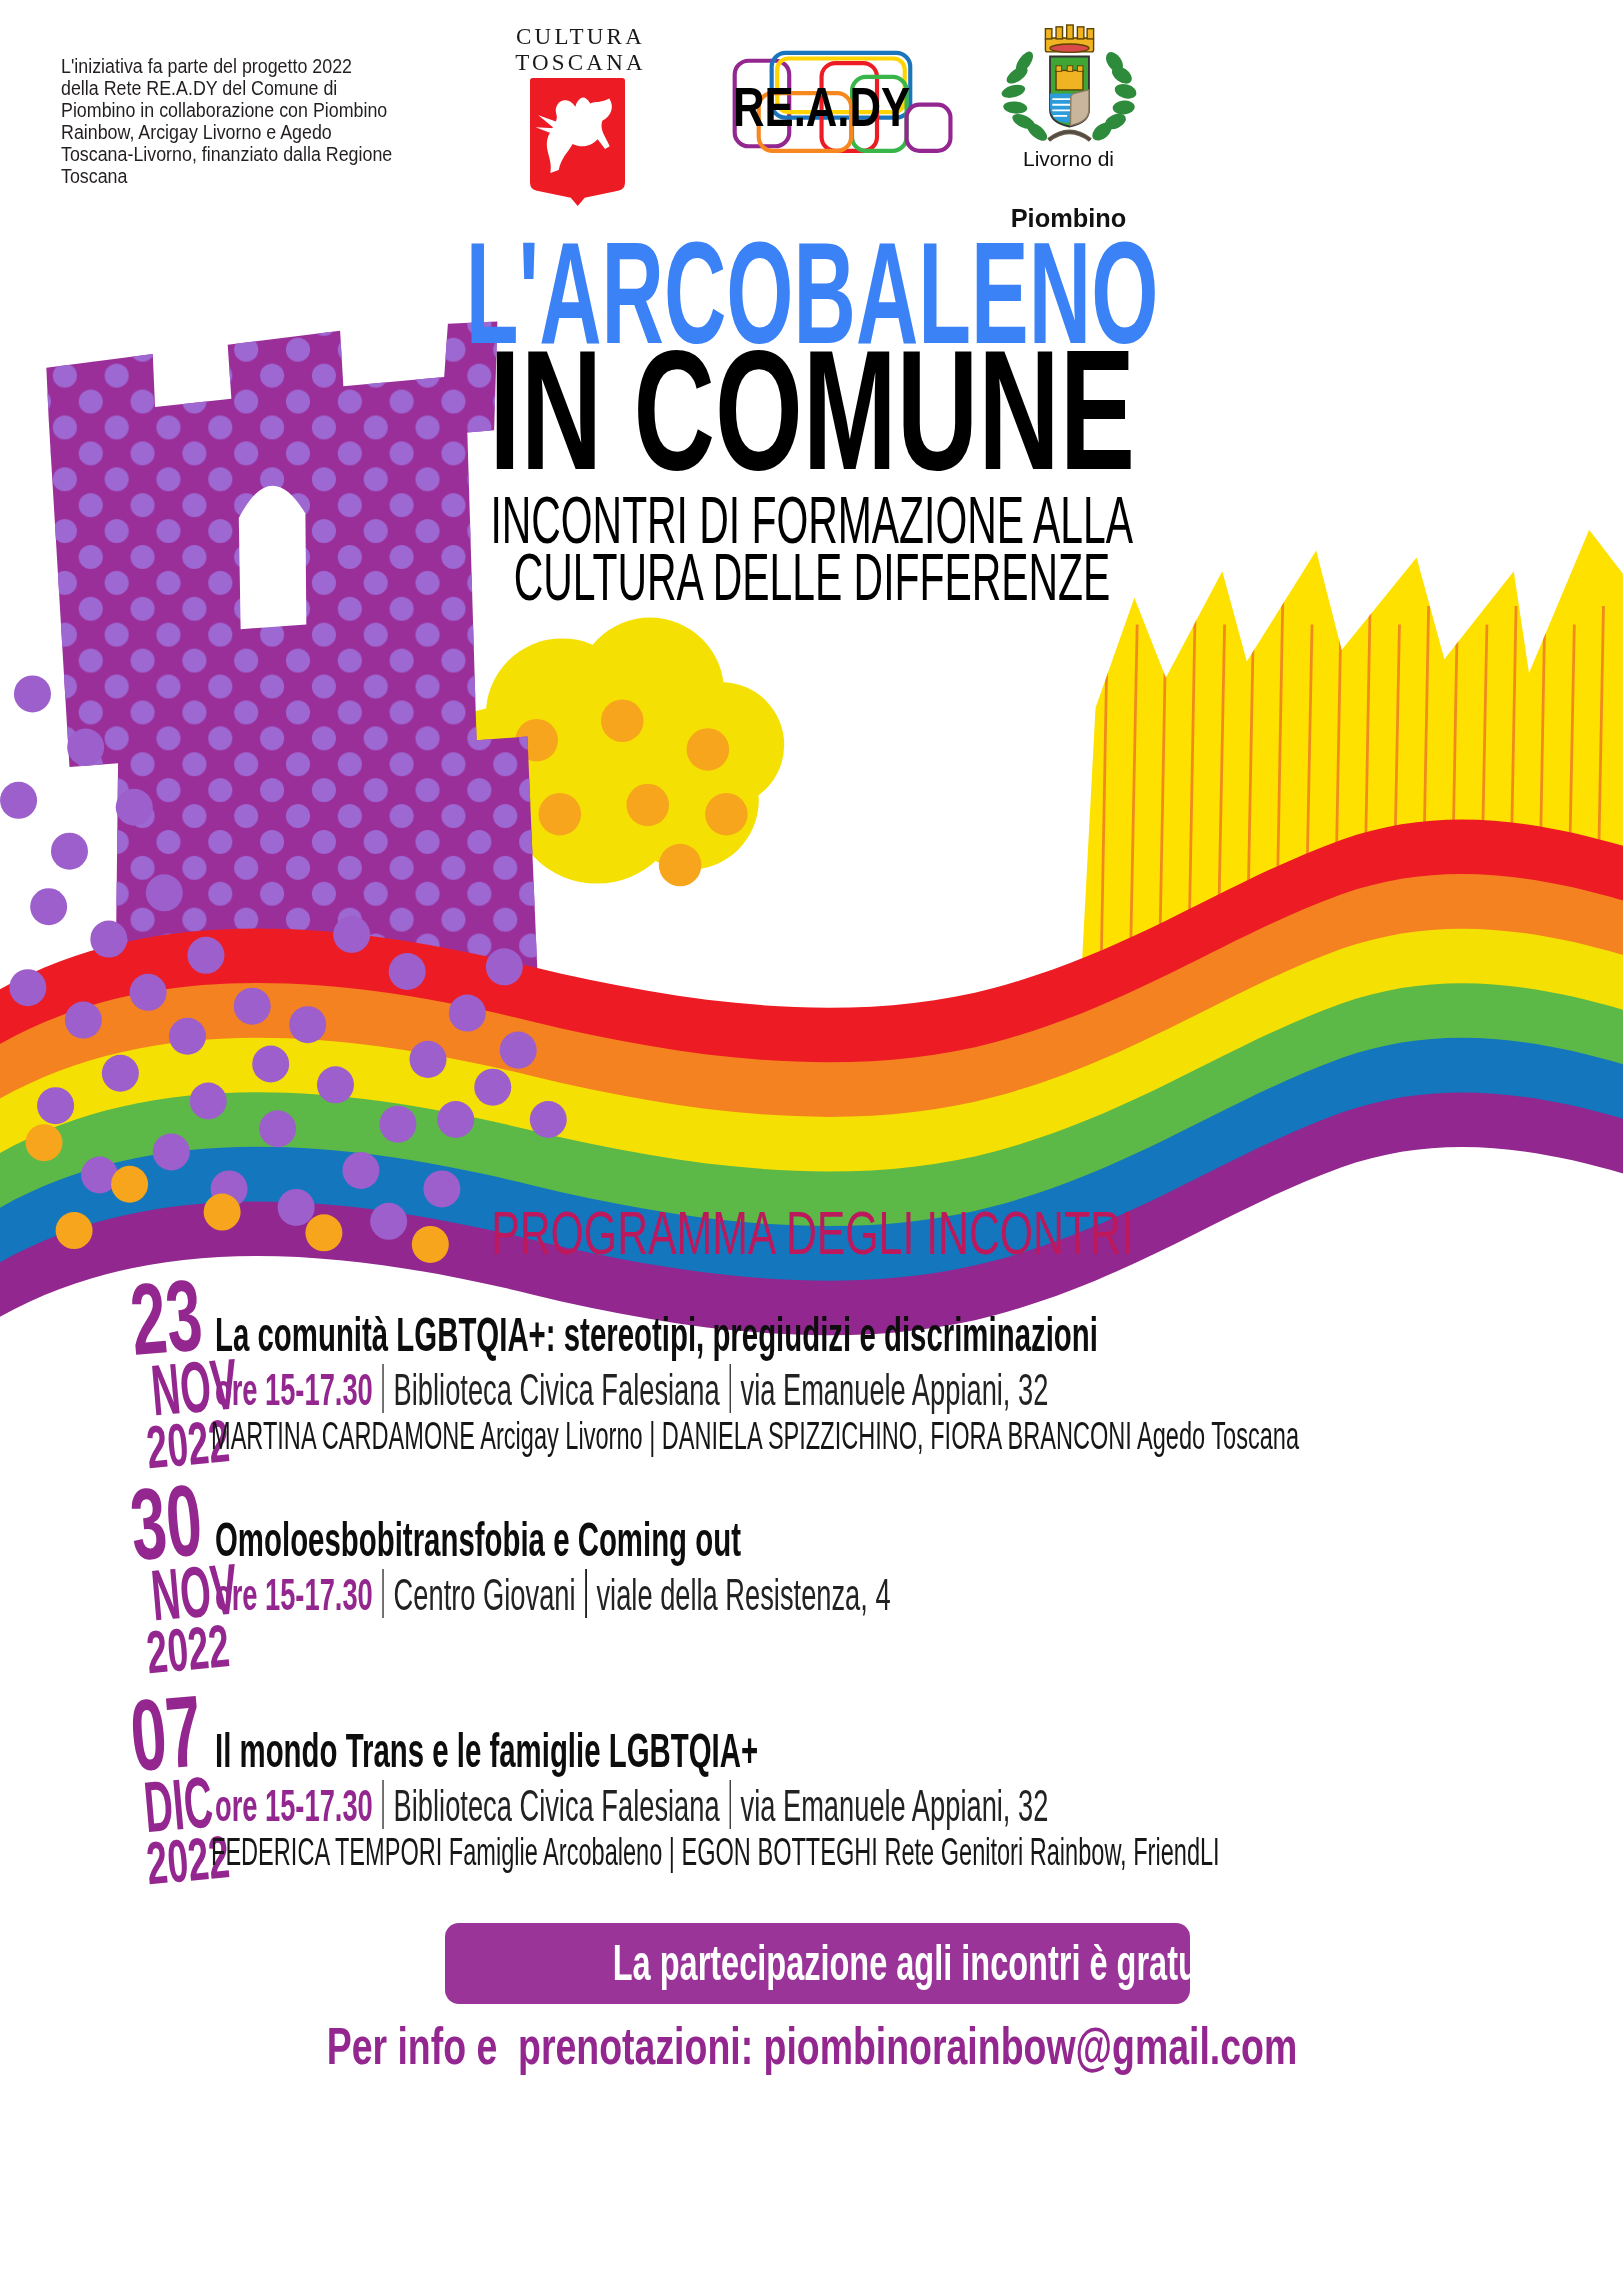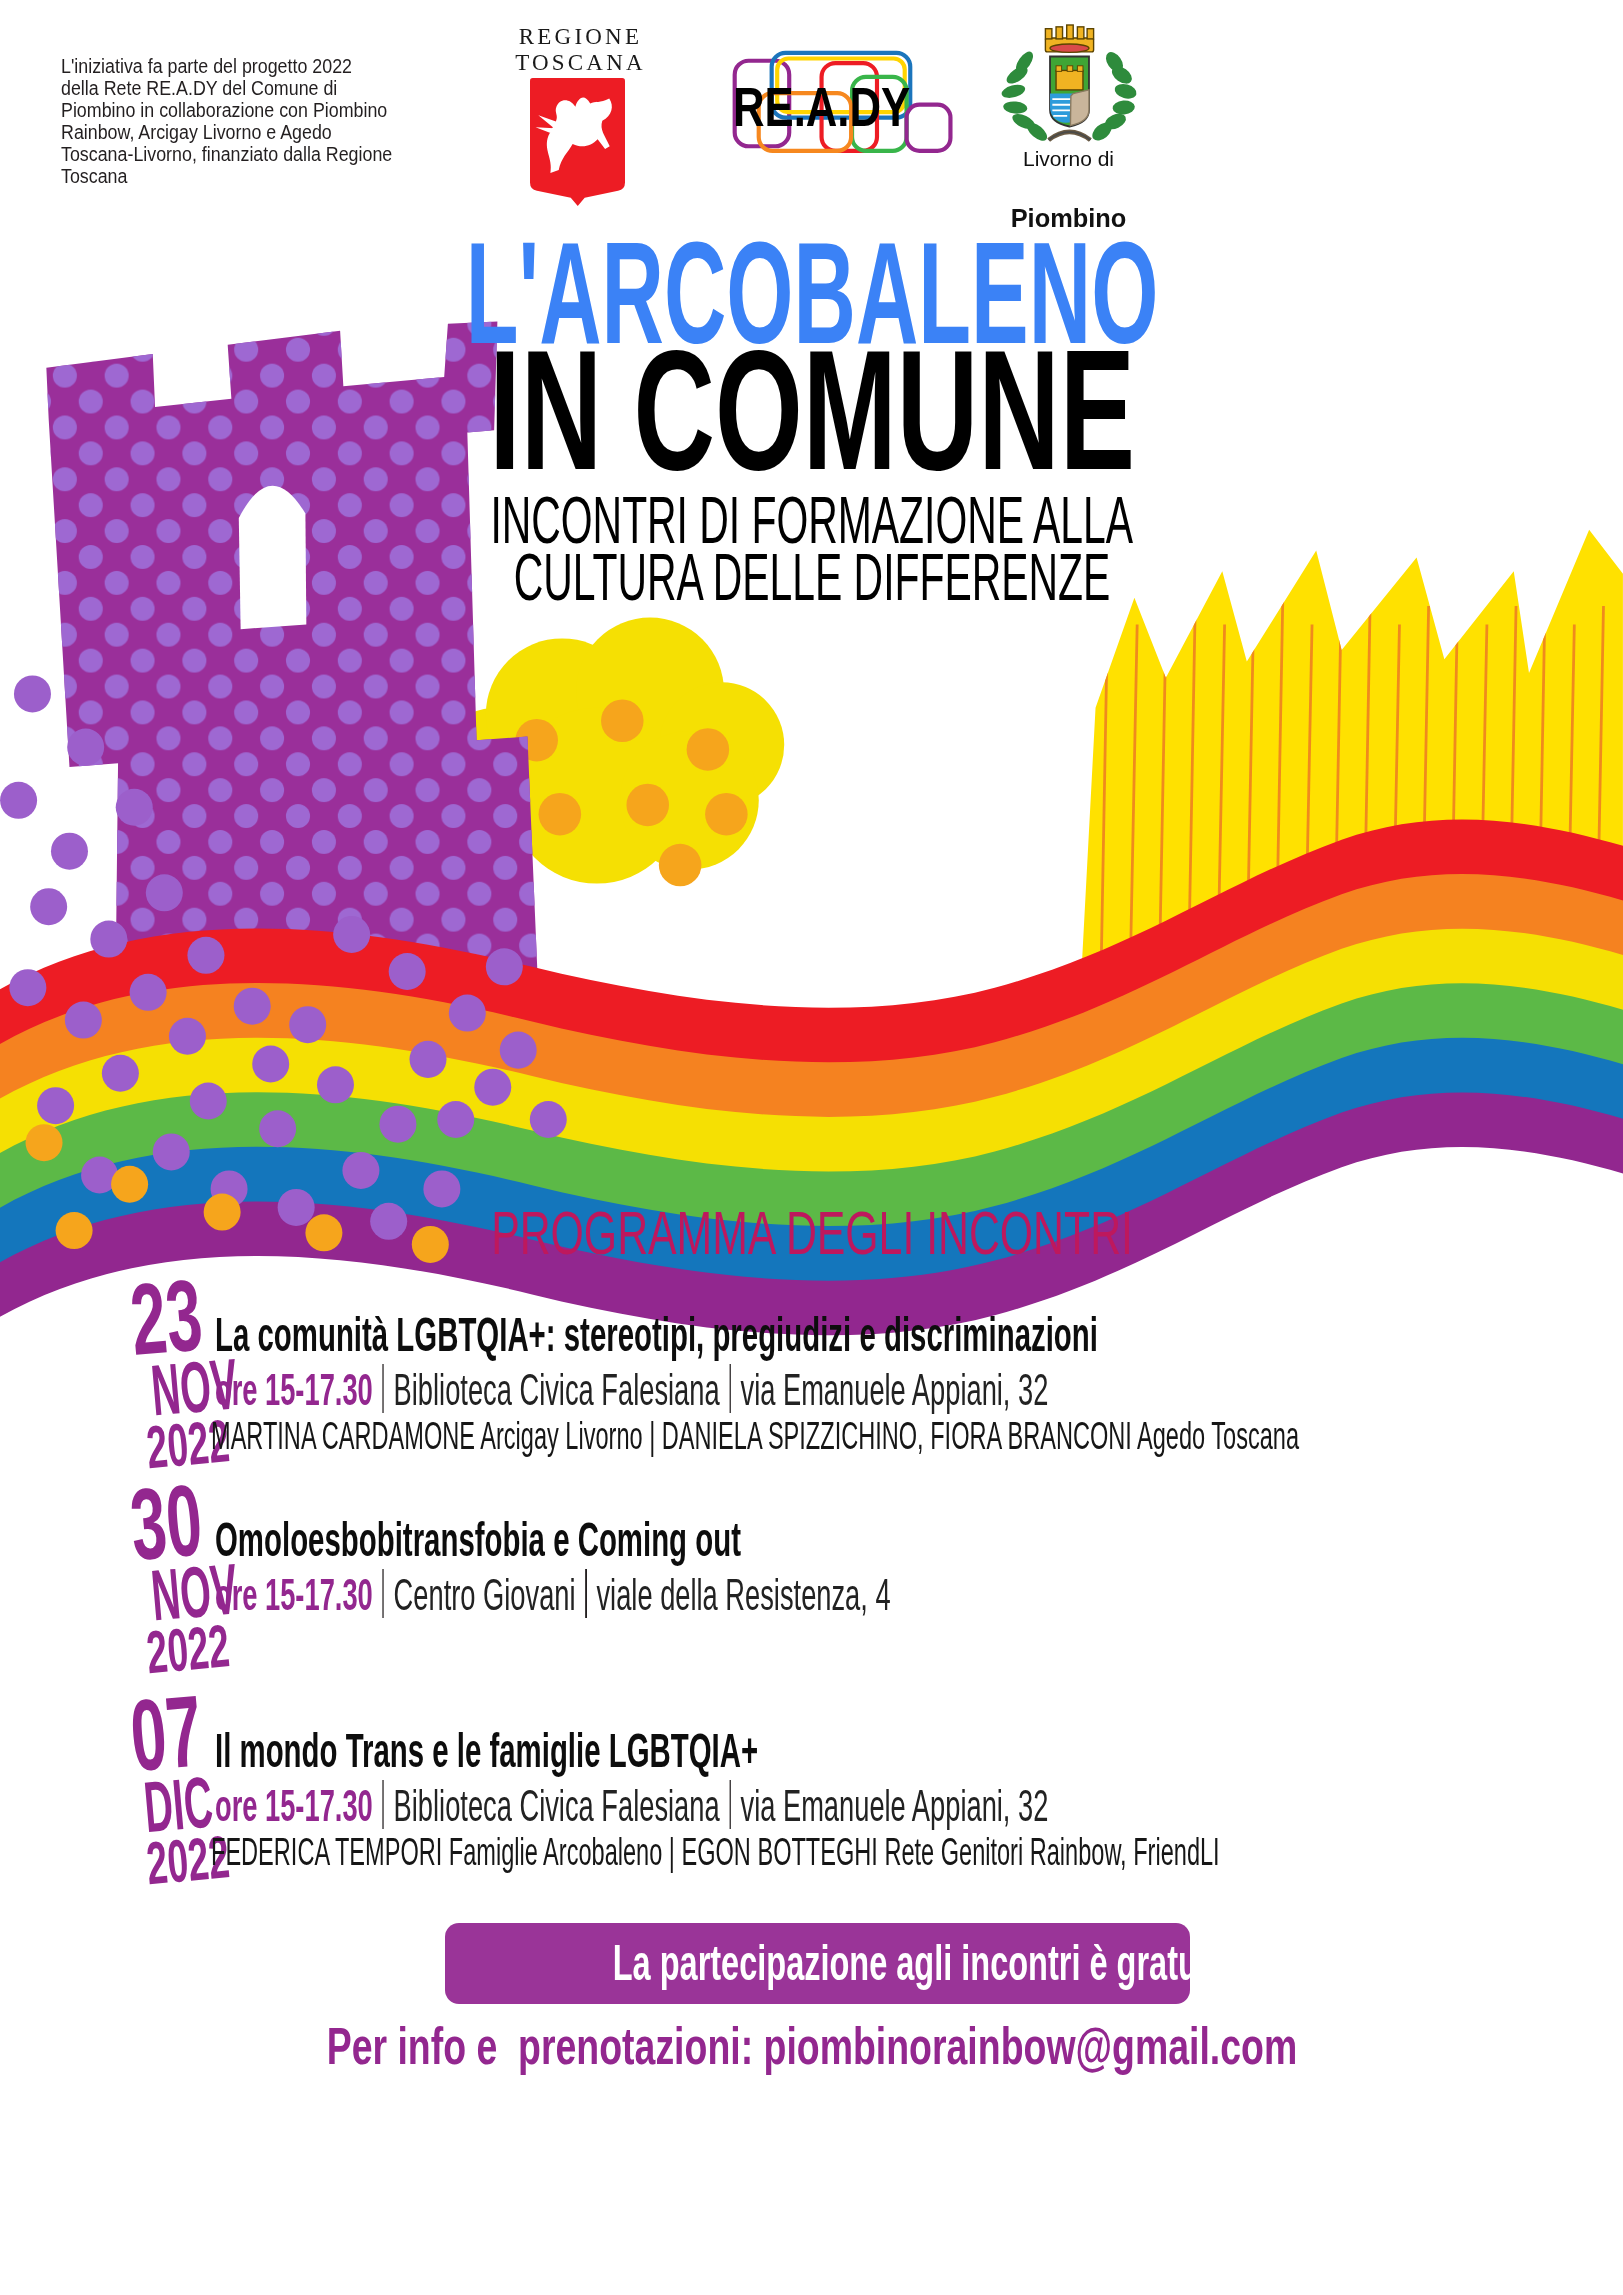--- a/index.html
+++ b/index.html
@@ -199,21 +199,21 @@
   </svg>
 
   <div class="txt credits"><span class="cx">L'iniziativa fa parte del progetto 2022
 della Rete RE.A.DY del Comune di
 Piombino in collaborazione con Piombino
 Rainbow, Arcigay Livorno e Agedo
 Toscana-Livorno, finanziato dalla Regione
 Toscana</span></div>
 
   <div class="txt rt-name">
-    <div>REGIONE</div>
+    <div>CULTURA</div>
     <div>TOSCANA</div>
   </div>
   <svg class="abs" style="left:530px;top:78px;z-index:2" width="95" height="130" viewBox="0 0 205 280">
     <path d="M0,6 Q0,0 6,0 L199,0 Q205,0 205,6 L205,225 Q205,240 190,243 L118,258 L103,276 L88,258 L15,243 Q0,240 0,225 Z" fill="#ED1C24"></path>
     <path d="M98,62 C84,40 62,46 57,62 C52,75 62,80 56,93 L40,124 C28,155 50,172 44,205 L62,198 C67,172 82,160 92,142 C112,152 132,147 146,132 L162,153 L172,147 C161,122 150,112 156,92 C177,81 182,60 171,44 C151,55 141,49 130,55 C116,30 102,46 98,62 Z M62,96 L18,80 L52,108 L12,106 L54,122 Z" fill="#fff"></path>
   </svg>
   <svg class="abs" style="left:731px;top:49px;z-index:1" width="231" height="109" viewBox="0 0 500 235">
     <g fill="none" stroke-width="9">
       <rect x="8" y="25" width="118" height="185" rx="30" stroke="#93278F"></rect>
       <rect x="88" y="8" width="300" height="140" rx="30" stroke="#1B75BC"></rect>

